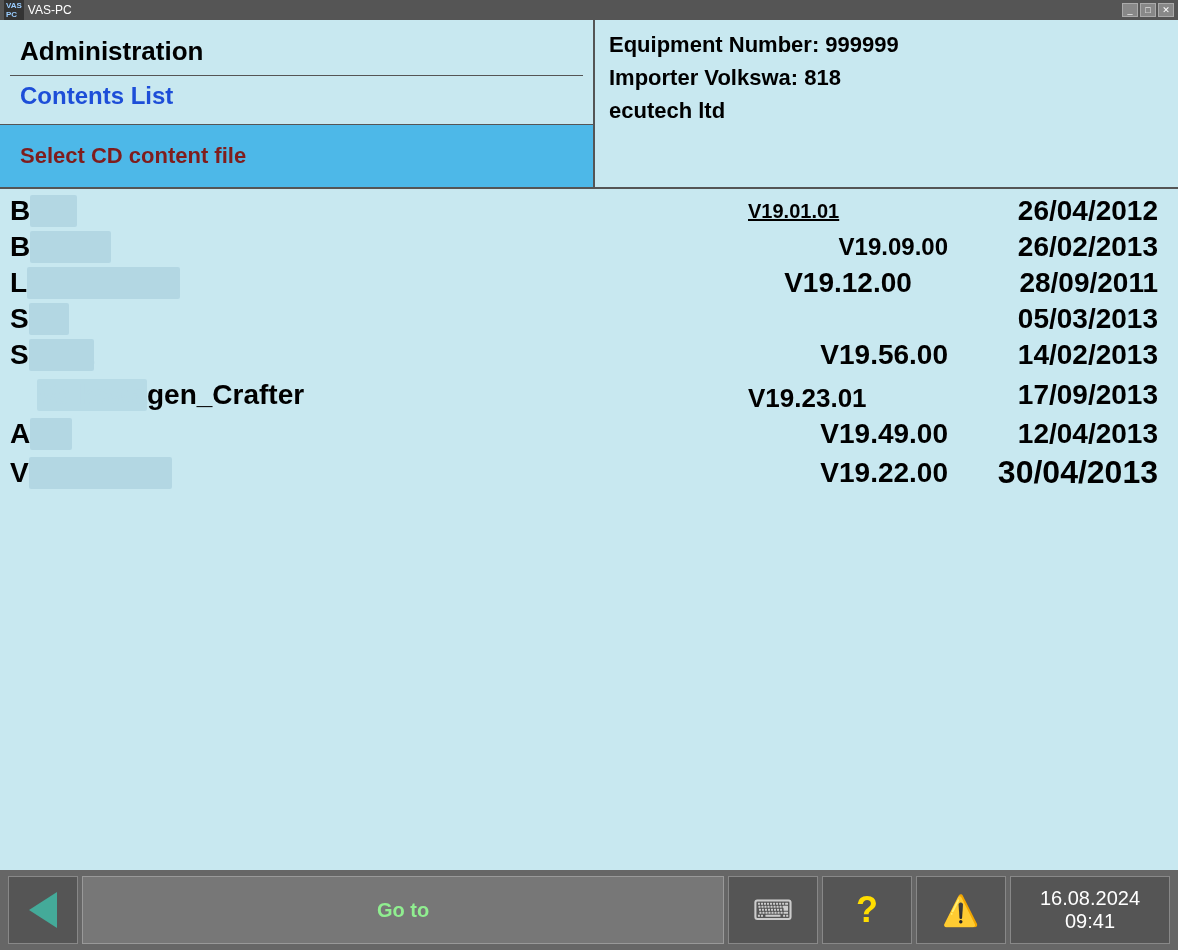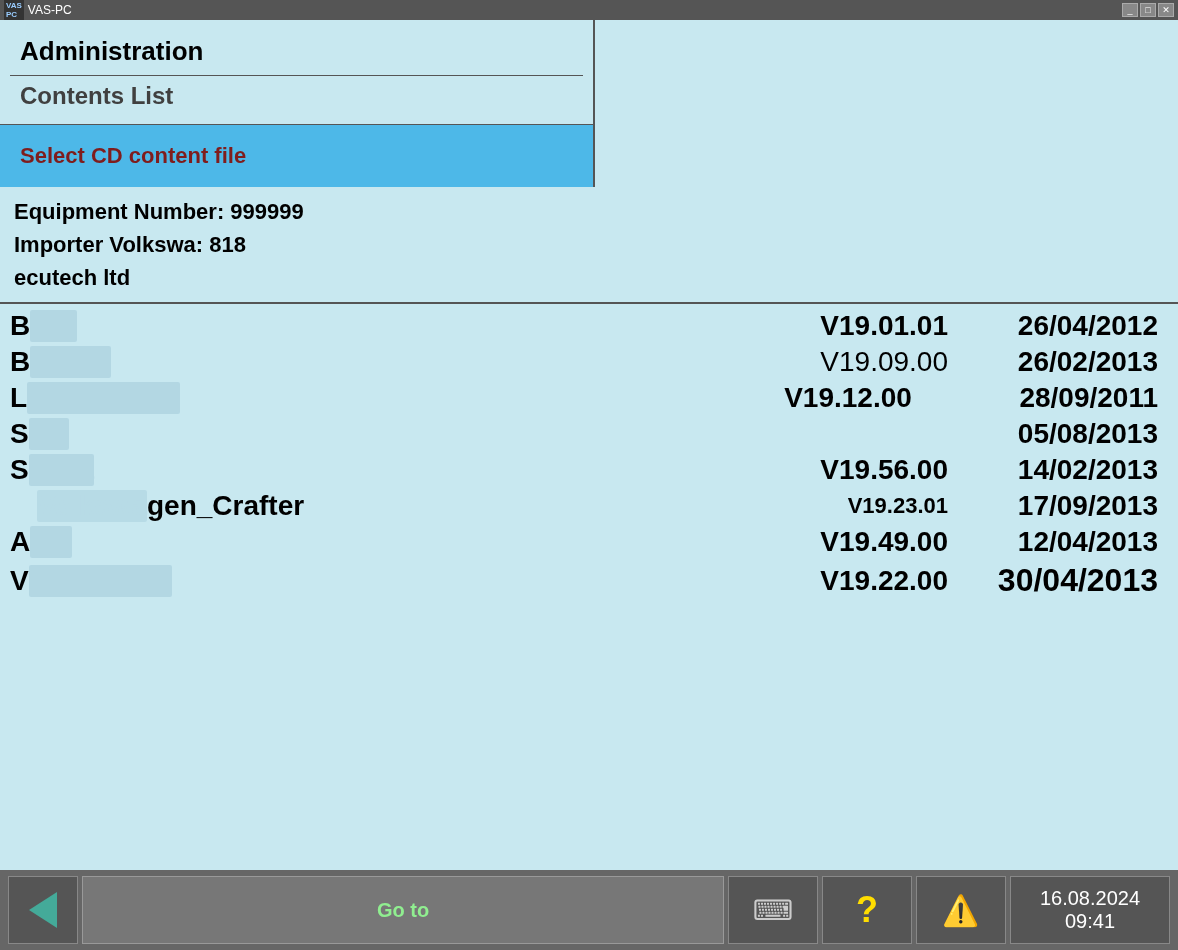--- a/index.html
+++ b/index.html
@@ -165,34 +165,33 @@
 
     .main-body {
       display: flex;
       flex-direction: column;
       height: calc(950px - 20px - 80px);
     }
 
     .header-area {
       display: flex;
       border-bottom: 2px solid #555;
-      flex-direction: column;
     }
 
     h1.admin-title {
       font-size: 26px;
       font-weight: bold;
       padding: 8px 10px;
       color: #000;
     }
     h2.contents-title {
       font-size: 24px;
       font-weight: bold;
       padding: 6px 10px;
-      color: #404040;
+      color: #1d4ed8;
       border-top: 1px solid #555;
     }
     h3.select-title {
       font-size: 22px;
       font-weight: bold;
       padding: 8px 10px;
       color: #7f1d1d;
     }
 
     .info-line {
@@ -252,70 +251,70 @@
 
   <div class="list-container">
 
   <div class="list-item">
     <div style="flex:1;">
           <span style="display:flex;align-items:center;">
       <span style="font-size:28px;font-weight:bold;">B</span>
       <span class="redacted" style="font-size:28px;font-weight:bold;opacity:0.5;">ase</span>
     </span>
         </div>
-    <div style="width:200px;text-align:right;font-size:28px;font-weight:bold;">V19.01.01</div>
+    <div style="width:200px;font-size:20px;font-weight:bold;text-decoration:underline;">V19.01.01</div>
     <div style="width:220px;text-align:right;font-size:28px;font-weight:bold;padding-right:10px;">26/04/2012</div>
   </div>
       <div class="list-item">
     <div style="flex:1;">
           <span style="display:flex;align-items:center;">
       <span style="font-size:28px;font-weight:bold;">B</span>
       <span class="redacted" style="font-size:28px;font-weight:bold;opacity:0.5;">entley</span>
     </span>
         </div>
-    <div style="width:200px;text-align:right;font-size:28px;font-weight:normal;">V19.09.00</div>
+    <div style="width:200px;text-align:right;font-size:24px;font-weight:bold;">V19.09.00</div>
     <div style="width:220px;text-align:right;font-size:28px;font-weight:bold;padding-right:10px;">26/02/2013</div>
   </div>
       <div class="list-item">
     <div style="flex:1;">
           <span style="display:flex;align-items:center;">
       <span style="font-size:28px;font-weight:bold;">L</span>
       <span class="redacted" style="font-size:28px;font-weight:bold;opacity:0.5;">amborghini</span>
     </span>
         </div>
     <div style="width:200px;text-align:center;font-size:28px;font-weight:bold;">V19.12.00</div>
     <div style="width:220px;text-align:right;font-size:28px;font-weight:bold;padding-right:10px;">28/09/2011</div>
   </div>
       <div class="list-item">
     <div style="flex:1;">
           <span style="display:flex;align-items:center;">
       <span style="font-size:28px;font-weight:bold;">S</span>
       <span class="redacted" style="font-size:28px;font-weight:bold;opacity:0.5;">eat</span>
     </span>
         </div>
-    <div style="width:220px;text-align:right;font-size:28px;font-weight:bold;padding-right:10px;">05/08/2013</div>
+    <div style="width:220px;text-align:right;font-size:28px;font-weight:bold;padding-right:10px;">05/03/2013</div>
   </div>
       <div class="list-item">
     <div style="flex:1;">
           <span style="display:flex;align-items:center;">
       <span style="font-size:28px;font-weight:bold;">S</span>
       <span class="redacted" style="font-size:28px;font-weight:bold;opacity:0.5;">koda</span>
     </span>
         </div>
     <div style="width:200px;text-align:right;font-size:28px;font-weight:bold;">V19.56.00</div>
     <div style="width:220px;text-align:right;font-size:28px;font-weight:bold;padding-right:10px;">14/02/2013</div>
   </div>
       <div class="list-item">
     <div style="flex:1;">
           <span style="display:flex;align-items:center;font-size:28px;font-weight:bold;padding-left:27px;">
       <span class="redacted" style="font-size:28px;font-weight:bold;opacity:0.4;">Volkswa</span>
             <span>gen_Crafter</span>
     </span>
         </div>
-    <div style="width:200px;text-align:right;font-size:22px;font-weight:bold;">V19.23.01</div>
+    <div style="width:200px;font-size:26px;font-weight:bold;margin-top:8px;">V19.23.01</div>
     <div style="width:220px;text-align:right;font-size:28px;font-weight:bold;padding-right:10px;">17/09/2013</div>
   </div>
       <div class="list-item">
     <div style="flex:1;">
           <span style="display:flex;align-items:center;">
       <span style="font-size:28px;font-weight:bold;">A</span>
       <span class="redacted" style="font-size:28px;font-weight:bold;opacity:0.5;">udi</span>
     </span>
         </div>
     <div style="width:200px;text-align:right;font-size:28px;font-weight:bold;">V19.49.00</div>

